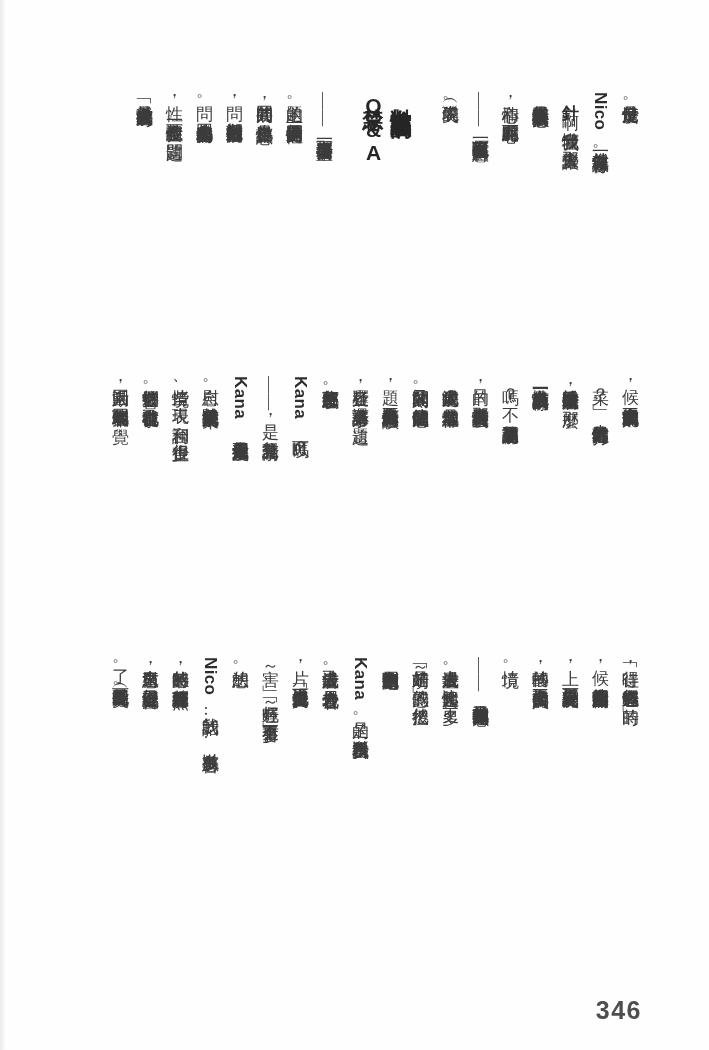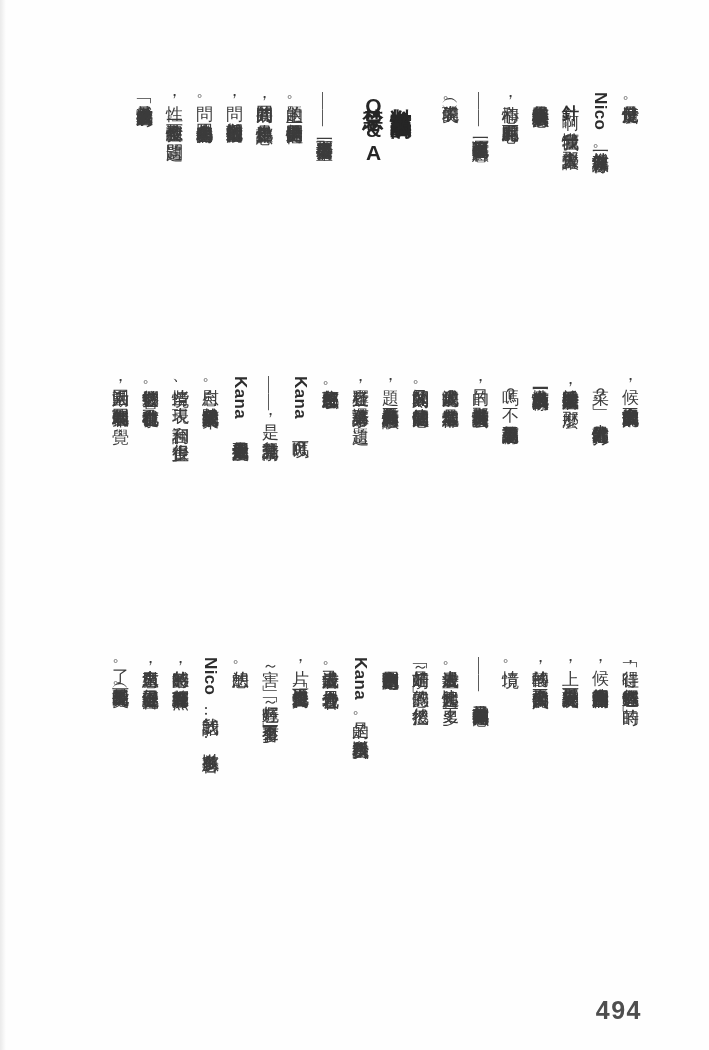--- a/index.html
+++ b/index.html
@@ -134,14 +134,14 @@
     <p class="col">己去看成人漫畫。另外我也會看Ａ</p>
     <p class="col">片，不過頂多也只會覺得「真厲</p>
     <p class="col">害～」、「好色喔～」不會有更多</p>
     <p class="col">的想法。</p>
     <p class="col"><span class="spk">Nico</span><span>我的話……在以前多愁善</span></p>
     <p class="col">感的年齡時，曾經看到渾身發熱而</p>
     <p class="col">拿來自慰過，但最近已經完全不會</p>
     <p class="col">了。可能是因為長大了吧（笑）。</p>
   </div>
 
-  <div class="page-number">494</div>
+  <div class="page-number">346</div>
 </div>
 
 </body></html>

